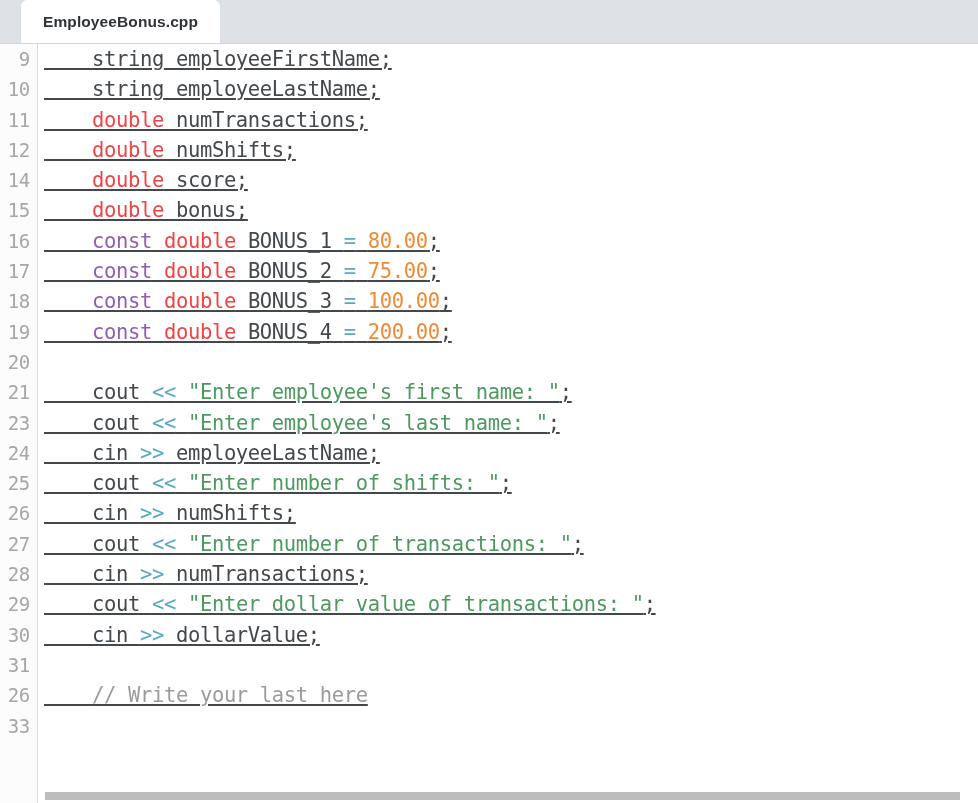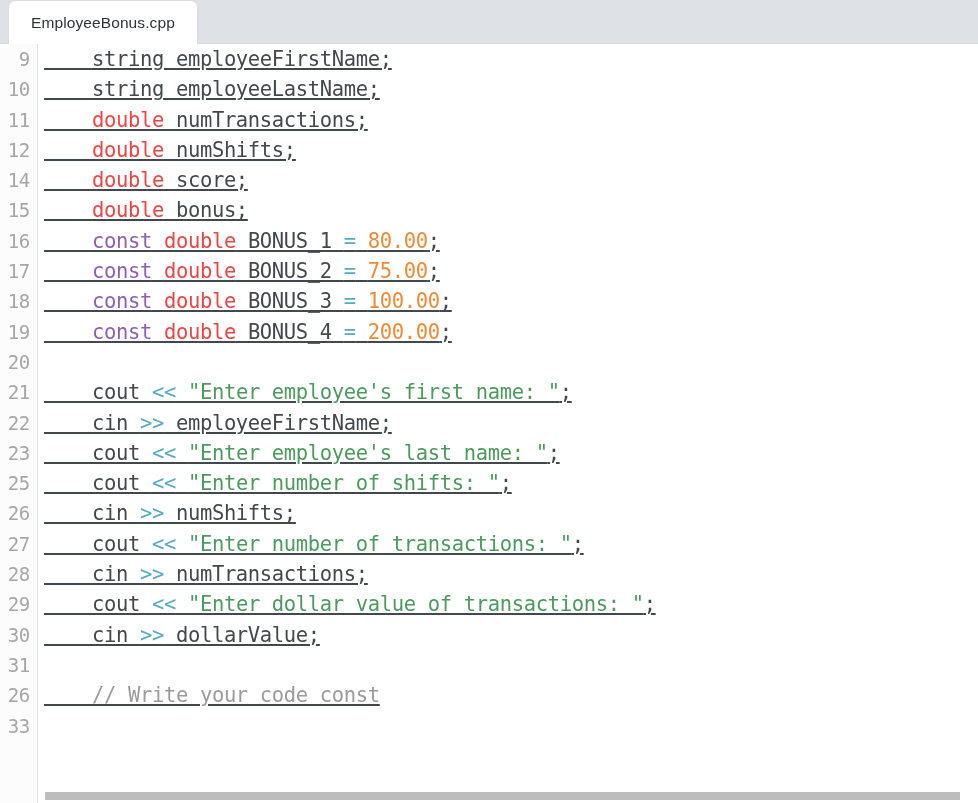--- a/index.html
+++ b/index.html
@@ -17,24 +17,25 @@
   
   #tab-bar {
     position: relative;
     height: 44px;
     background: #dee1e6;
     box-sizing: border-box;
     border-bottom: 1px solid #d3d6da;
   }
   #tab-strip {
     display: flex;
-    align-items: flex-start;
+    align-items: flex-end;
     height: 100%;
-    padding-left: 8px;
+    padding-left: 20px;
     box-sizing: border-box;
+    font-weight: bold;
   }
   .tab {
     height: 42px;
     display: flex;
     align-items: center;
     padding: 0 22px 0 22px;
     box-sizing: border-box;
     font-size: 15.5px;
     color: #3c4043;
     background: #f2f3f5;
@@ -151,29 +152,29 @@
       <div class="line"><span class="ln">11</span><span class="code"><span class="t-txt">    </span><span class="t-kw">double</span><span class="t-txt"> numTransactions;</span></span></div>
       <div class="line"><span class="ln">12</span><span class="code"><span class="t-txt">    </span><span class="t-kw">double</span><span class="t-txt"> numShifts;</span></span></div>
       <div class="line"><span class="ln">14</span><span class="code"><span class="t-txt">    </span><span class="t-kw">double</span><span class="t-txt"> score;</span></span></div>
       <div class="line"><span class="ln">15</span><span class="code"><span class="t-txt">    </span><span class="t-kw">double</span><span class="t-txt"> bonus;</span></span></div>
       <div class="line"><span class="ln">16</span><span class="code"><span class="t-txt">    </span><span class="t-mod">const</span><span class="t-txt"> </span><span class="t-kw">double</span><span class="t-txt"> BONUS_1 </span><span class="t-op">=</span><span class="t-txt"> </span><span class="t-num">80.00</span><span class="t-txt">;</span></span></div>
       <div class="line"><span class="ln">17</span><span class="code"><span class="t-txt">    </span><span class="t-mod">const</span><span class="t-txt"> </span><span class="t-kw">double</span><span class="t-txt"> BONUS_2 </span><span class="t-op">=</span><span class="t-txt"> </span><span class="t-num">75.00</span><span class="t-txt">;</span></span></div>
       <div class="line"><span class="ln">18</span><span class="code"><span class="t-txt">    </span><span class="t-mod">const</span><span class="t-txt"> </span><span class="t-kw">double</span><span class="t-txt"> BONUS_3 </span><span class="t-op">=</span><span class="t-txt"> </span><span class="t-num">100.00</span><span class="t-txt">;</span></span></div>
       <div class="line"><span class="ln">19</span><span class="code"><span class="t-txt">    </span><span class="t-mod">const</span><span class="t-txt"> </span><span class="t-kw">double</span><span class="t-txt"> BONUS_4 </span><span class="t-op">=</span><span class="t-txt"> </span><span class="t-num">200.00</span><span class="t-txt">;</span></span></div>
       <div class="line"><span class="ln">20</span><span class="code"></span></div>
       <div class="line"><span class="ln">21</span><span class="code"><span class="t-txt">    cout </span><span class="t-op">&lt;&lt;</span><span class="t-txt"> </span><span class="t-str">"Enter employee's first name: "</span><span class="t-txt">;</span></span></div>
-      <div class="line"><span class="ln">22</span><span class="code"><span class="t-txt">    cin </span><span class="t-op">&gt;&gt;</span><span class="t-txt"> employeeFirstName;</span></span></div>
       <div class="line"><span class="ln">23</span><span class="code"><span class="t-txt">    cout </span><span class="t-op">&lt;&lt;</span><span class="t-txt"> </span><span class="t-str">"Enter employee's last name: "</span><span class="t-txt">;</span></span></div>
+      <div class="line"><span class="ln">24</span><span class="code"><span class="t-txt">    cin </span><span class="t-op">&gt;&gt;</span><span class="t-txt"> employeeLastName;</span></span></div>
       <div class="line"><span class="ln">25</span><span class="code"><span class="t-txt">    cout </span><span class="t-op">&lt;&lt;</span><span class="t-txt"> </span><span class="t-str">"Enter number of shifts: "</span><span class="t-txt">;</span></span></div>
       <div class="line"><span class="ln">26</span><span class="code"><span class="t-txt">    cin </span><span class="t-op">&gt;&gt;</span><span class="t-txt"> numShifts;</span></span></div>
       <div class="line"><span class="ln">27</span><span class="code"><span class="t-txt">    cout </span><span class="t-op">&lt;&lt;</span><span class="t-txt"> </span><span class="t-str">"Enter number of transactions: "</span><span class="t-txt">;</span></span></div>
       <div class="line"><span class="ln">28</span><span class="code"><span class="t-txt">    cin </span><span class="t-op">&gt;&gt;</span><span class="t-txt"> numTransactions;</span></span></div>
       <div class="line"><span class="ln">29</span><span class="code"><span class="t-txt">    cout </span><span class="t-op">&lt;&lt;</span><span class="t-txt"> </span><span class="t-str">"Enter dollar value of transactions: "</span><span class="t-txt">;</span></span></div>
       <div class="line"><span class="ln">30</span><span class="code"><span class="t-txt">    cin </span><span class="t-op">&gt;&gt;</span><span class="t-txt"> dollarValue;</span></span></div>
       <div class="line"><span class="ln">31</span><span class="code"></span></div>
-      <div class="line"><span class="ln">26</span><span class="code"><span class="t-txt">    </span><span class="t-cmt">// Write your code const</span></span></div>
+      <div class="line"><span class="ln">26</span><span class="code"><span class="t-txt">    </span><span class="t-cmt">// Write your last here</span></span></div>
       <div class="line"><span class="ln">33</span><span class="code"></span></div>
     </div>
 
   <div id="hscroll-track">
     <div id="hscroll-thumb"></div>
   </div>
 </div>
 
 </body></html>

